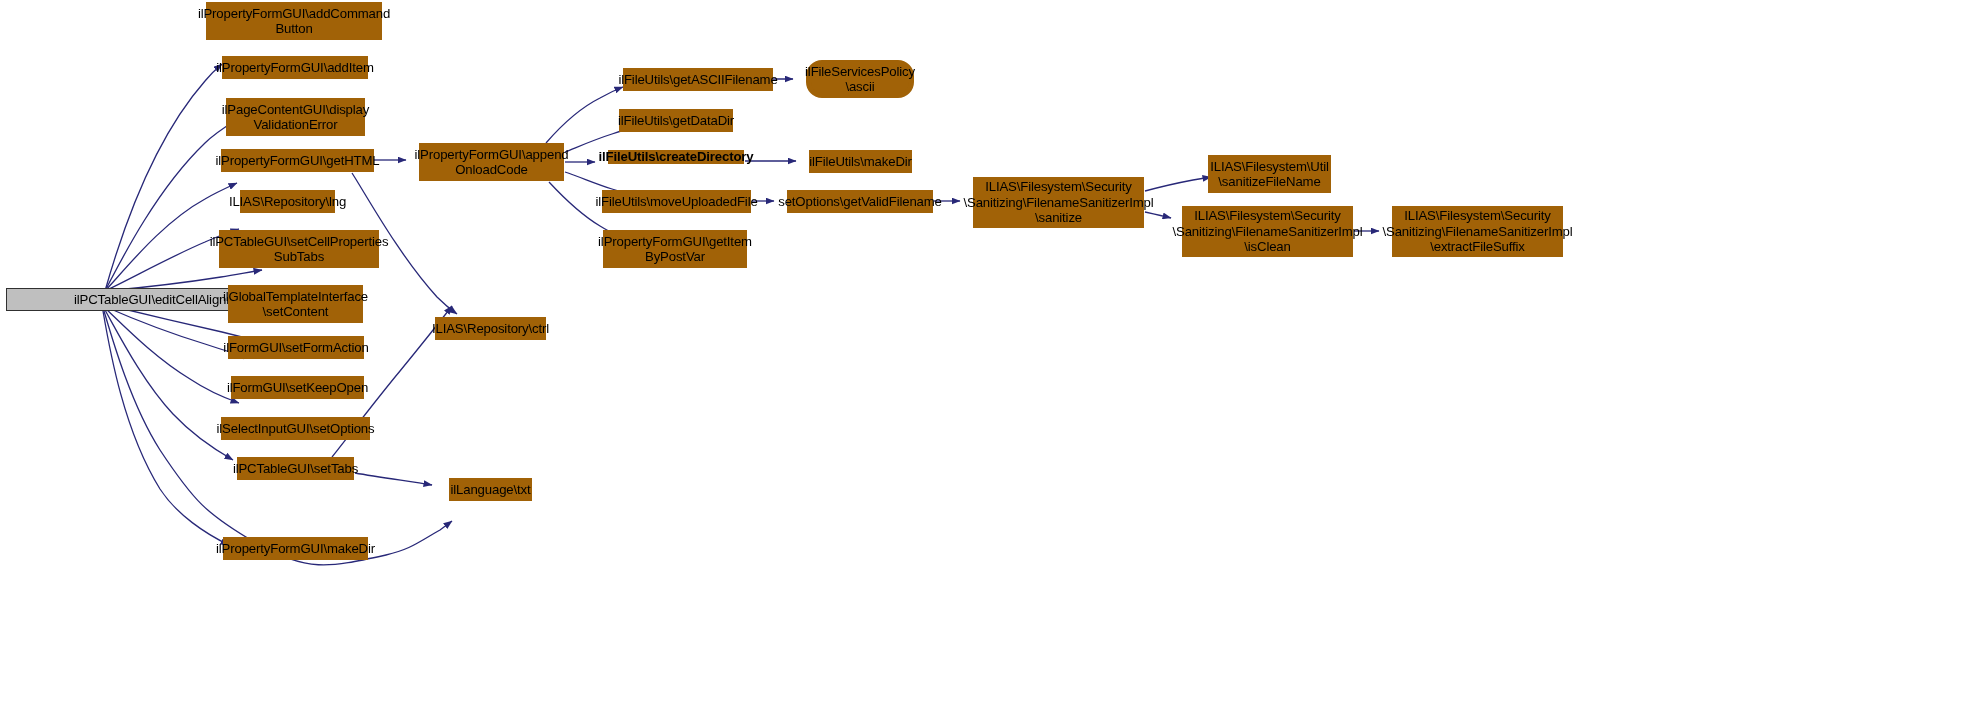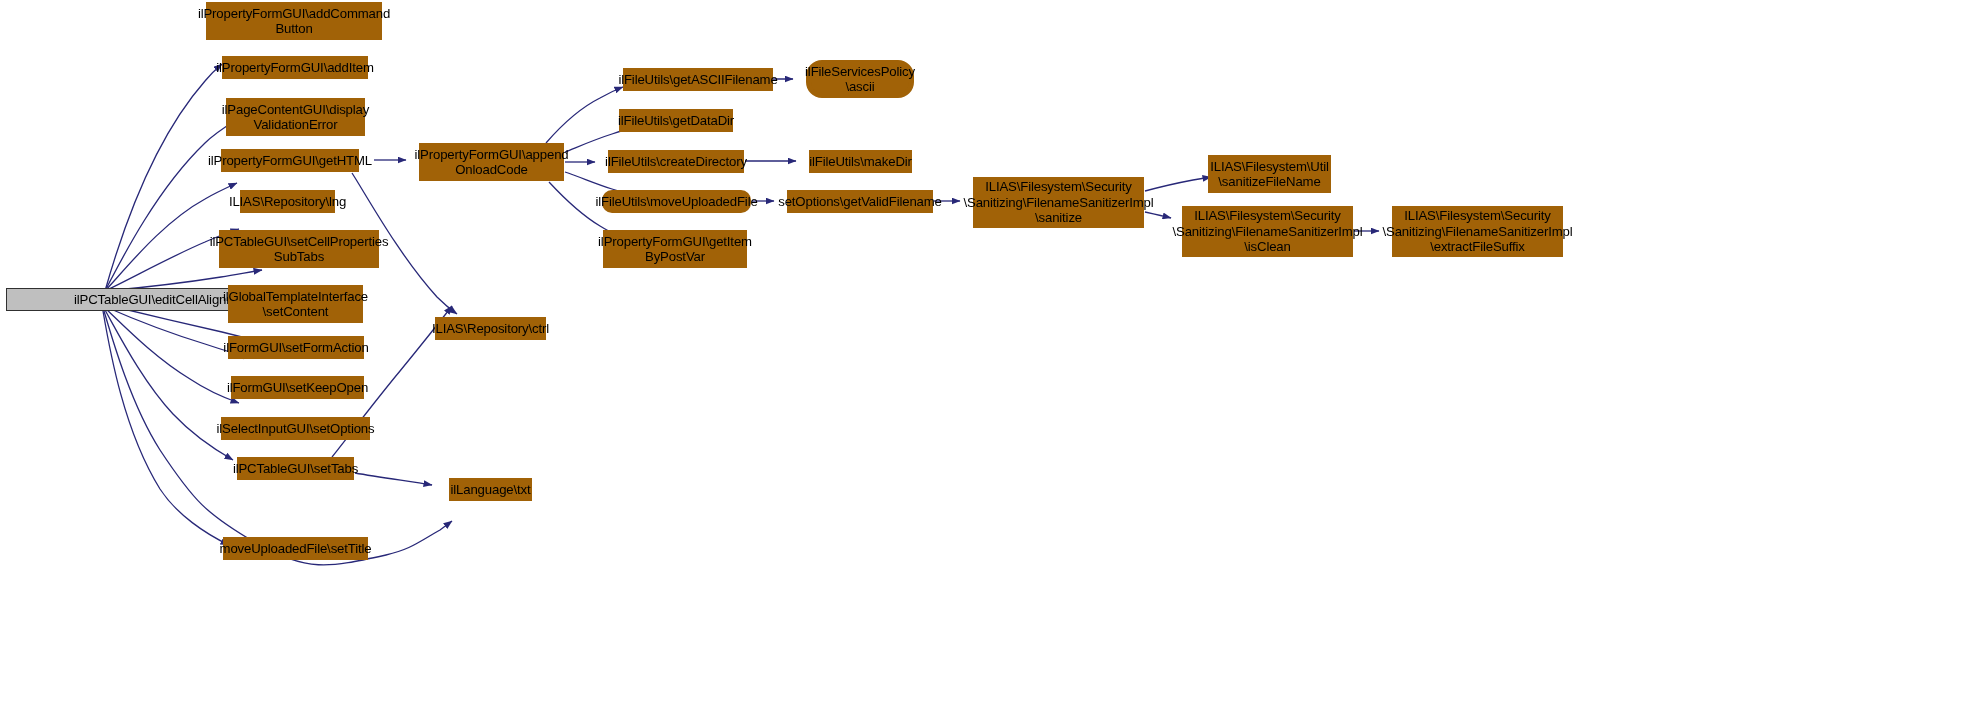--- a/index.html
+++ b/index.html
@@ -89,39 +89,39 @@
       </g>
   </svg>
 
   <div id="node-layer">
       <div class="node root" style="left: 6px; top: 288px; width: 317px; height: 23px;">ilPCTableGUI\editCellAlignment</div>
       <div class="node" style="left: 206px; top: 2px; width: 176px; height: 38px;">ilPropertyFormGUI\addCommand
 Button</div>
       <div class="node" style="left: 222px; top: 56px; width: 146px; height: 23px;">ilPropertyFormGUI\addItem</div>
       <div class="node" style="left: 226px; top: 98px; width: 139px; height: 38px;">ilPageContentGUI\display
 ValidationError</div>
-      <div class="node" style="left: 221px; top: 149px; width: 138px; height: 23px;">ilPropertyFormGUI\getHTML</div>
+      <div class="node" style="left: 221px; top: 149px; width: 153px; height: 23px;">ilPropertyFormGUI\getHTML</div>
       <div class="node" style="left: 240px; top: 190px; width: 95px; height: 23px;">ILIAS\Repository\lng</div>
       <div class="node" style="left: 219px; top: 230px; width: 160px; height: 38px; text-align: center;">ilPCTableGUI\setCellProperties
 SubTabs</div>
       <div class="node" style="left: 228px; top: 285px; width: 135px; height: 38px;">ilGlobalTemplateInterface
 \setContent</div>
       <div class="node" style="left: 228px; top: 336px; width: 136px; height: 23px;">ilFormGUI\setFormAction</div>
       <div class="node" style="left: 231px; top: 376px; width: 133px; height: 23px;">ilFormGUI\setKeepOpen</div>
       <div class="node" style="left: 221px; top: 417px; width: 149px; height: 23px;">ilSelectInputGUI\setOptions</div>
       <div class="node" style="left: 237px; top: 457px; width: 117px; height: 23px;">ilPCTableGUI\setTabs</div>
-      <div class="node" style="left: 223px; top: 537px; width: 145px; height: 23px;">moveUploadedFile\setTitle</div>
+      <div class="node" style="left: 223px; top: 537px; width: 145px; height: 23px;">ilPropertyFormGUI\makeDir</div>
       <div class="node" style="left: 435px; top: 317px; width: 111px; height: 23px;">ILIAS\Repository\ctrl</div>
       <div class="node" style="left: 449px; top: 478px; width: 83px; height: 23px;">ilLanguage\txt</div>
       <div class="node" style="left: 419px; top: 143px; width: 145px; height: 38px;">ilPropertyFormGUI\append
 OnloadCode</div>
       <div class="node" style="left: 623px; top: 68px; width: 150px; height: 23px;">ilFileUtils\getASCIIFilename</div>
       <div class="node" style="left: 619px; top: 109px; width: 114px; height: 23px;">ilFileUtils\getDataDir</div>
-      <div class="node" style="left: 608px; top: 150px; width: 136px; height: 23px;">ilFileUtils\createDirectory</div>
-      <div class="node" style="left: 602px; top: 190px; width: 149px; height: 23px; border-radius: 10px;">ilFileUtils\moveUploadedFile</div>
+      <div class="node" style="left: 608px; top: 150px; width: 136px; height: 14px; font-weight: bold;">ilFileUtils\createDirectory</div>
+      <div class="node" style="left: 602px; top: 190px; width: 149px; height: 23px;">ilFileUtils\moveUploadedFile</div>
       <div class="node" style="left: 603px; top: 230px; width: 144px; height: 38px;">ilPropertyFormGUI\getItem
 ByPostVar</div>
       <div class="node" style="left: 806px; top: 60px; width: 108px; height: 38px; border-radius: 16px;">ilFileServicesPolicy
 \ascii</div>
       <div class="node" style="left: 809px; top: 150px; width: 103px; height: 23px;">ilFileUtils\makeDir</div>
       <div class="node" style="left: 787px; top: 190px; width: 146px; height: 23px;">setOptions\getValidFilename</div>
       <div class="node" style="left: 973px; top: 177px; width: 171px; height: 51px;">ILIAS\Filesystem\Security
 \Sanitizing\FilenameSanitizerImpl
 \sanitize</div>
       <div class="node" style="left: 1208px; top: 155px; width: 123px; height: 38px;">ILIAS\Filesystem\Util

